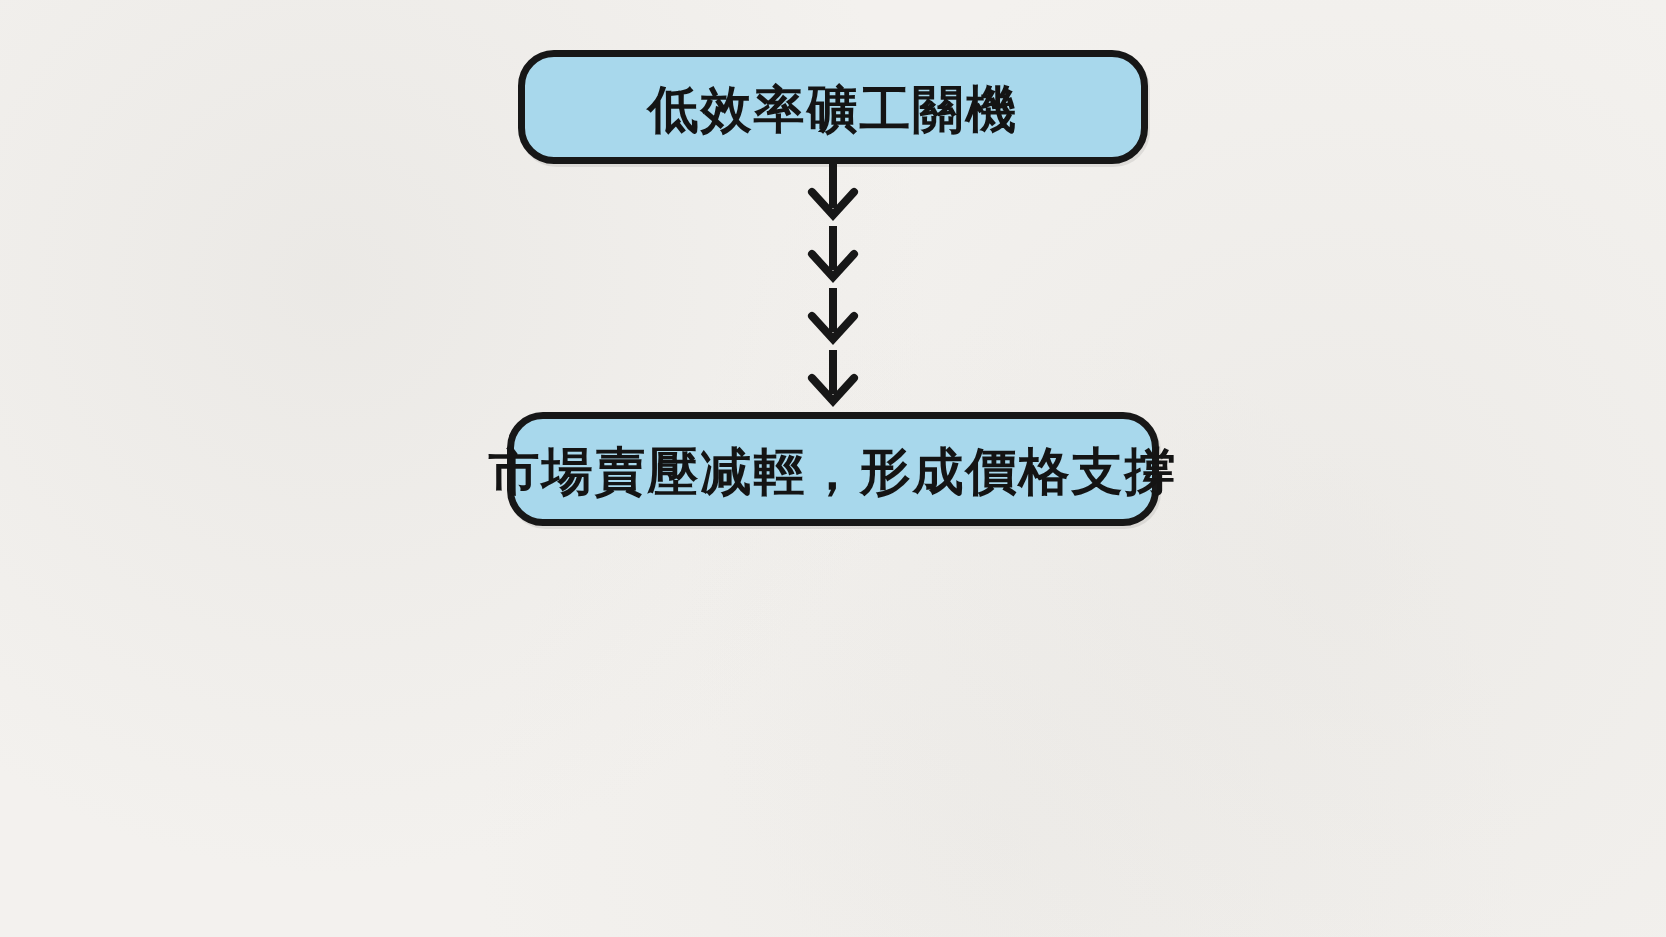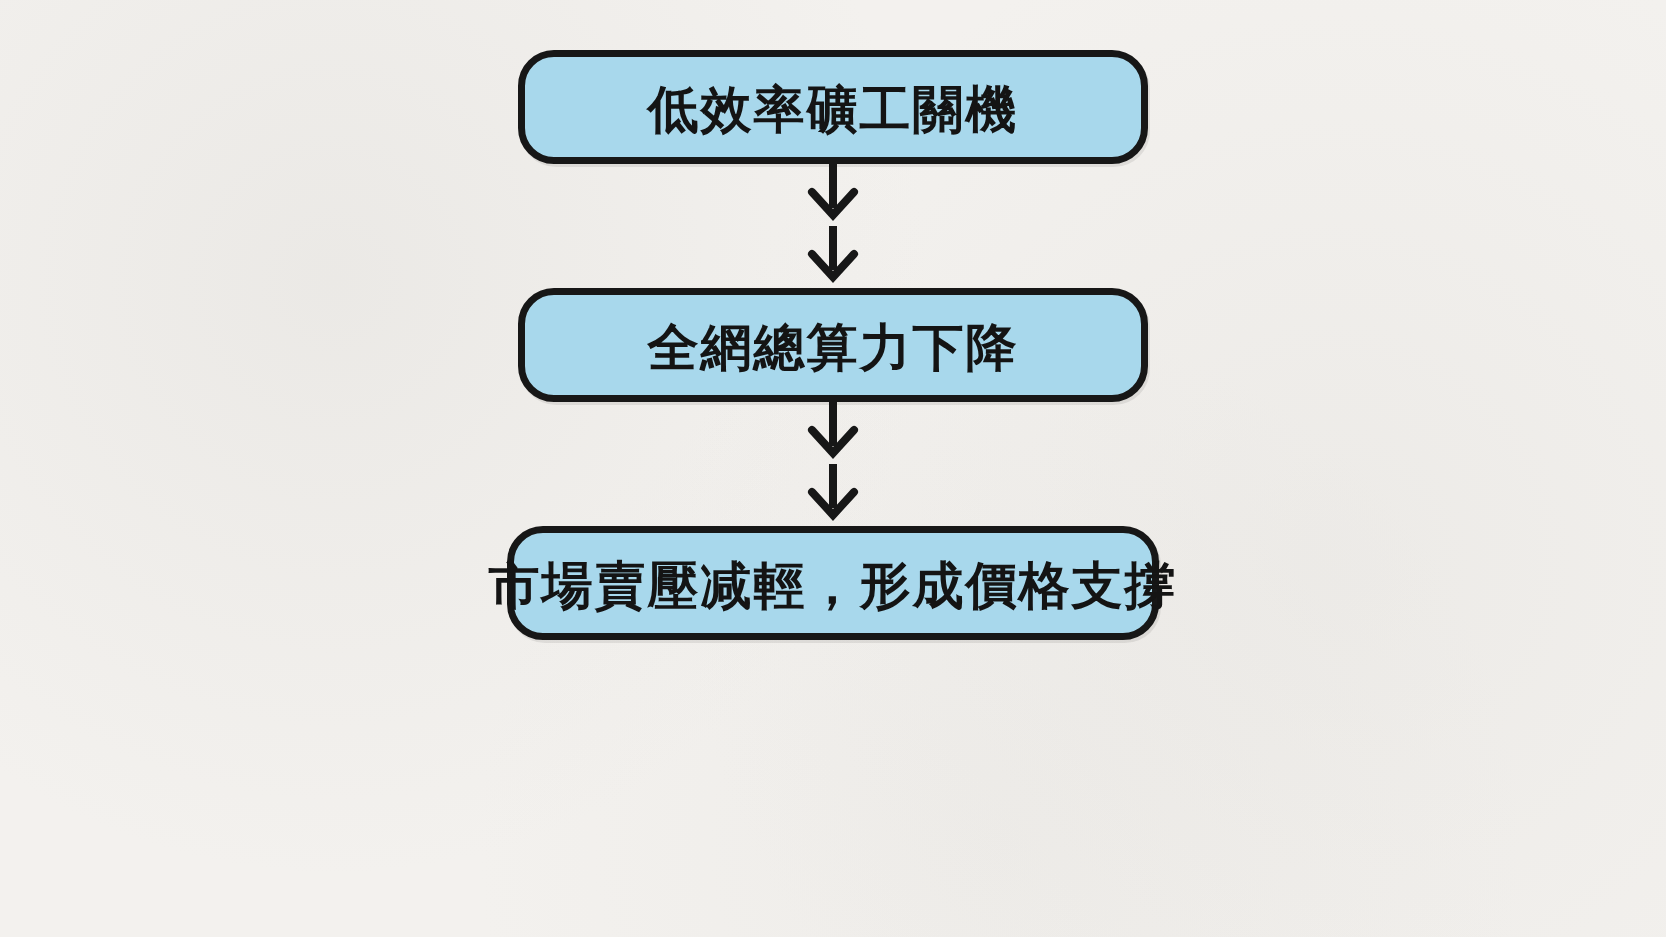--- a/index.html
+++ b/index.html
@@ -75,23 +75,20 @@
     <line x1="30" y1="0" x2="30" y2="44" stroke="#171717" stroke-width="8"></line>
     <polyline points="9,28 30,51 51,28" fill="none" stroke="#171717" stroke-width="8" stroke-linecap="round" stroke-linejoin="miter"></polyline>
   </svg>
 
 
   <svg class="arrow" viewBox="0 0 60 62">
     <line x1="30" y1="0" x2="30" y2="44" stroke="#171717" stroke-width="8"></line>
     <polyline points="9,28 30,51 51,28" fill="none" stroke="#171717" stroke-width="8" stroke-linecap="round" stroke-linejoin="miter"></polyline>
   </svg>
 
-  <div class="box box-std">
-    <span>全網總算力下降</span>
-  </div>
 
   <svg class="arrow" viewBox="0 0 60 62">
     <line x1="30" y1="0" x2="30" y2="44" stroke="#171717" stroke-width="8"></line>
     <polyline points="9,28 30,51 51,28" fill="none" stroke="#171717" stroke-width="8" stroke-linecap="round" stroke-linejoin="miter"></polyline>
   </svg>
 
 
   <svg class="arrow" viewBox="0 0 60 62">
     <line x1="30" y1="0" x2="30" y2="44" stroke="#171717" stroke-width="8"></line>
     <polyline points="9,28 30,51 51,28" fill="none" stroke="#171717" stroke-width="8" stroke-linecap="round" stroke-linejoin="miter"></polyline>

